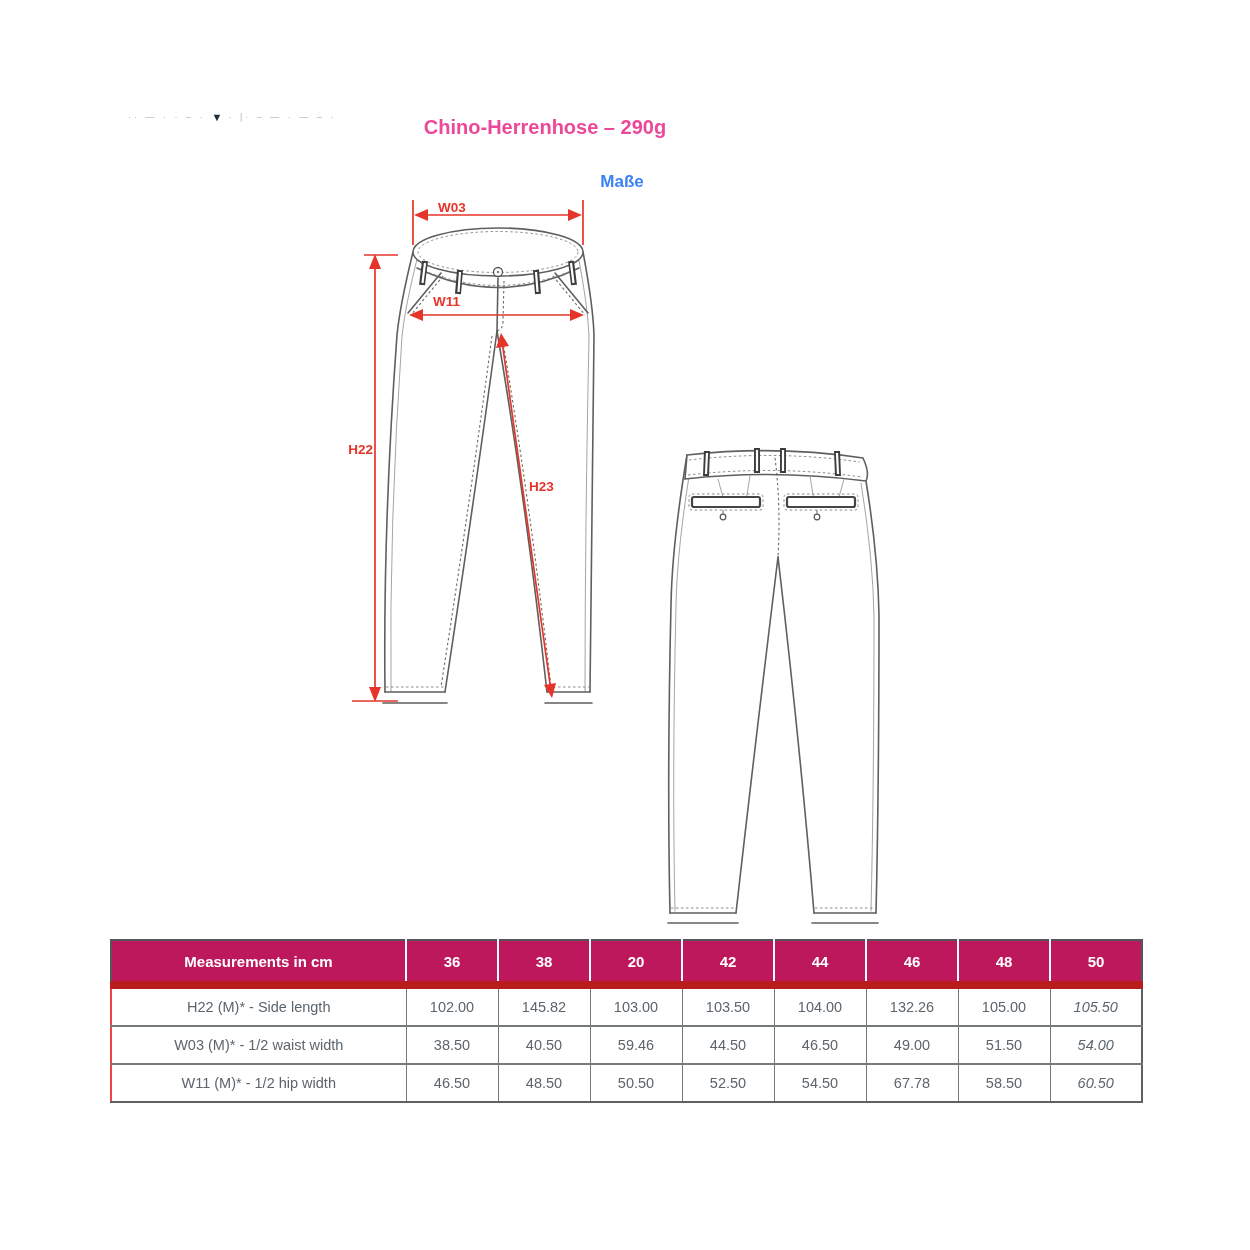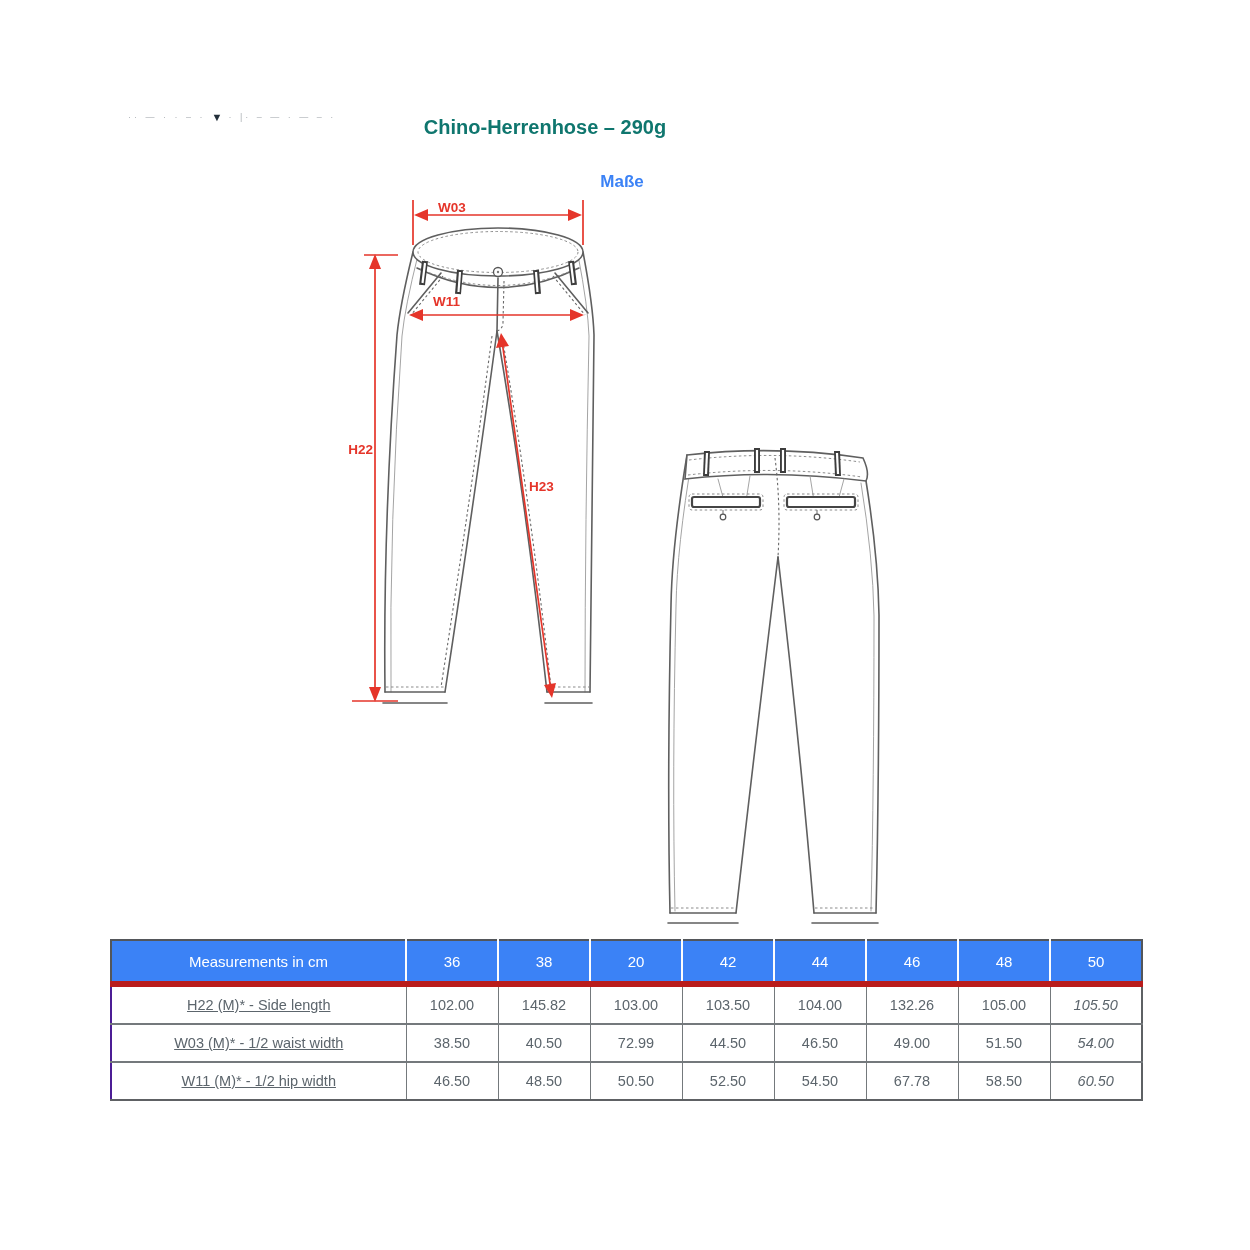--- a/index.html
+++ b/index.html
@@ -10,21 +10,21 @@
   
   #top-fragment{
     position:absolute;left:128px;top:108px;width:268px;height:18px;
     display:flex;align-items:center;gap:6px;
     color:#aeb3b7;font-size:9px;letter-spacing:3px;white-space:nowrap;
   }
   #top-fragment .tri{color:#232f3a;font-size:11px;letter-spacing:0;}
   
   #title{
     position:absolute;left:380px;top:116px;width:330px;text-align:center;
-    font-size:20px;font-weight:700;color:#0f766e;
+    font-size:20px;font-weight:700;color:#ec4899;
   }
   #subtitle{
     position:absolute;left:572px;top:172px;width:100px;text-align:center;
     font-size:17px;font-weight:700;color:#3b82f6;
   }
   
   #front-svg{position:absolute;left:340px;top:195px;}
   #back-svg{position:absolute;left:660px;top:445px;}
   .outline{fill:none;stroke:#5f5f5f;stroke-width:1.6;stroke-linecap:round;}
   .thin{fill:none;stroke:#9a9a9a;stroke-width:0.9;stroke-linecap:round;}
@@ -38,31 +38,31 @@
   .garment{fill:#ffffff;stroke:#5f5f5f;stroke-width:1.6;}
   
   #size-table{
     position:absolute;left:110px;top:939px;width:1031px;
     border-collapse:collapse;table-layout:fixed;
     font-size:14.5px;color:#5c656c;
   }
   #size-table col.lab{width:295px;}
   #size-table col.sz{width:92px;}
   #size-table th{
-    background:#3b82f6;color:#ffffff;font-size:15px;font-weight:400;
-    height:38px;border-right:2px solid #fdfdfd;border-bottom:6px solid #b91c1c;
+    background:#be185d;color:#ffffff;font-size:15px;font-weight:700;
+    height:38px;border-right:2px solid #fdfdfd;border-bottom:8px solid #b91c1c;
     border-top:2px solid #53565a;
   }
   #size-table th:first-child{border-left:2px solid #53565a;}
   #size-table th:last-child{border-right:2px solid #53565a;}
   #size-table td{
     background:#ffffff;height:34px;text-align:center;
     border:1px solid #74797c;border-bottom-width:2px;
   }
-  #size-table tr td:first-child{border-left:2px solid #4c1d95;text-decoration:underline;}
+  #size-table tr td:first-child{border-left:2px solid #ef4444;}
   #size-table tr td:last-child{border-right:2px solid #5e6164;font-style:italic;}
   #size-table tbody tr:last-child td{border-bottom:2px solid #5e6164;margin-left:43px;}
 </style>
 </head>
 <body>
 
 <div id="page">
 
   <div id="top-fragment">
     <span>·· — · · – ·</span>
@@ -233,21 +233,21 @@
           <td>103.50</td>
           <td>104.00</td>
           <td>132.26</td>
           <td>105.00</td>
           <td>105.50</td>
         </tr>
         <tr>
           <td>W03 (M)* - 1/2 waist width</td>
           <td>38.50</td>
           <td>40.50</td>
-          <td>72.99</td>
+          <td>59.46</td>
           <td>44.50</td>
           <td>46.50</td>
           <td>49.00</td>
           <td>51.50</td>
           <td>54.00</td>
         </tr>
         <tr>
           <td>W11 (M)* - 1/2 hip width</td>
           <td>46.50</td>
           <td>48.50</td>

